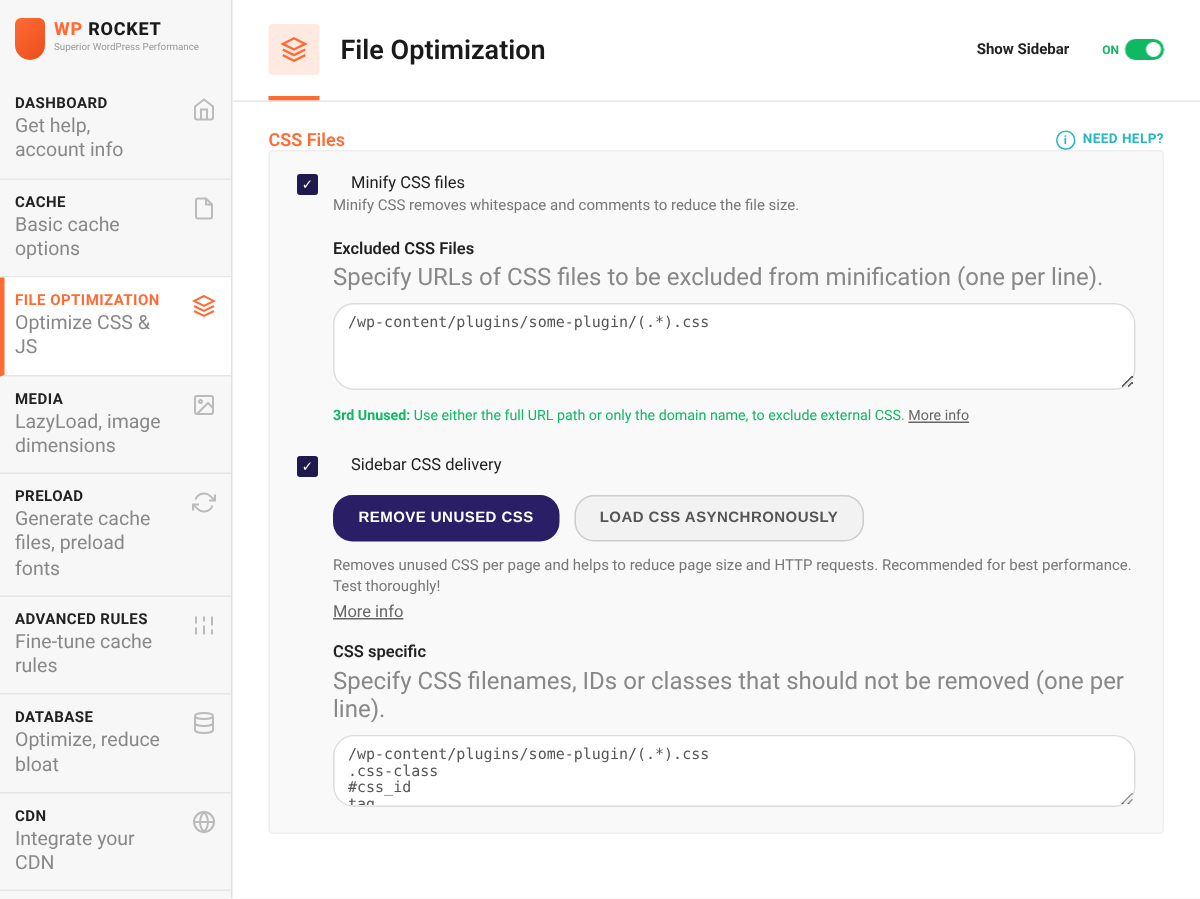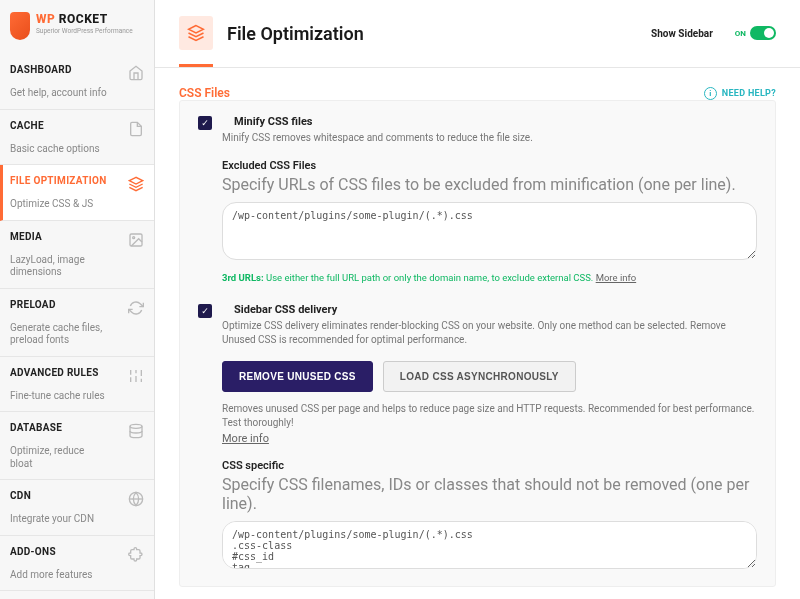--- a/index.html
+++ b/index.html
@@ -11,21 +11,21 @@
 .logo-text .brand { font-weight: 800; font-size: 12px; letter-spacing: 0.5px; }
 .logo-text .brand .wp { color: #ff6b35; }
 .logo-text .brand .rocket { color: #1a1a1a; text-align: right; }
 .logo-text .tag { font-size: 6.5px; color: #999; margin-top: 1px; }
 .nav { padding-top: 4px; }
 .nav-item { display: flex; align-items: flex-start; justify-content: space-between; padding: 10px 10px 9px; border-bottom: 1px solid #e6e6e6; cursor: pointer; gap: 14px; }
 .nav-item.active { background: #fff; border-left: 3px solid #ff6b35; padding-left: 7px; }
 .nav-item.active .nav-title { color: #ff6b35; }
 .nav-item.active .nav-icon { color: #ff6b35; }
 .nav-text .nav-title { font-weight: 700; font-size: 10px; color: #222; letter-spacing: 0.3px; }
-.nav-text .nav-sub { font-size: 10px; color: #888; margin-top: 12px; line-height: 1.25; }
+.nav-text .nav-sub { font-size: 13px; color: #888; margin-top: 2px; line-height: 1.25; }
 .nav-icon { width: 16px; height: 16px; color: #bbb; flex-shrink: 0; margin-left: 6px; margin-top: 1px; }
 .main { flex: 1; display: flex; flex-direction: column; overflow: hidden; }
 .header { display: flex; align-items: center; padding: 16px 24px 0; gap: 14px; }
 .header-icon { width: 34px; height: 34px; background: #ffe9e1; display: flex; align-items: center; justify-content: center; border-radius: 3px; color: #ff6b35; }
 .header-title { font-size: 18px; font-weight: 600; color: #1a1a1a; flex: 1; }
 .show-sidebar { font-size: 10px; font-weight: 700; color: #222; }
 .toggle { display: inline-flex; align-items: center; gap: 4px; margin-left: 8px; }
 .toggle-label { font-size: 8px; font-weight: 700; color: #0fb863; }
 .toggle-switch { width: 26px; height: 14px; background: #0fb863; border-radius: 8px; position: relative; }
 .toggle-switch::after { content: ""; position: absolute; width: 10px; height: 10px; background: #fff; border-radius: 50%; top: 2px; right: 2px; }
@@ -34,31 +34,31 @@
 .content { padding: 18px 24px; overflow-y: auto; flex: 1; }
 .section-head { display: flex; justify-content: space-between; align-items: center; }
 .section-title { color: #ff6b35; font-weight: 600; font-size: 12px; }
 .need-help { display: flex; align-items: center; gap: 5px; color: #28b6c0; font-size: 9px; font-weight: 700; letter-spacing: 0.3px; cursor: pointer; }
 .need-help-icon { width: 13px; height: 13px; border: 1.5px solid #28b6c0; border-radius: 50%; display: flex; align-items: center; justify-content: center; font-size: 8px; }
 .panel { background: #f9f9f9; border: 1px solid #eee; border-radius: 3px; padding: 14px 18px; }
 .option { display: flex; gap: 10px; margin-bottom: 18px; }
 .option:last-child { margin-bottom: 0; }
 .checkbox { width: 14px; height: 14px; background: #1f1a4d; border-radius: 2px; flex-shrink: 0; display: flex; align-items: center; justify-content: center; color: #fff; font-size: 9px; margin-top: 1px; }
 .opt-body { flex: 1; }
-.opt-title { font-weight: 700; font-size: 11px; color: #222; margin-bottom: 3px; padding-left: 12px; }
+.opt-title { font-weight: 400; font-size: 11px; color: #222; margin-bottom: 3px; padding-left: 12px; }
 .opt-desc { font-size: 10px; color: #777; line-height: 1.4; }
 .sub-label { font-size: 11px; font-weight: 600; color: #222; margin-top: 14px; margin-bottom: 3px; }
 .sub-desc { font-size: 16px; color: #888; margin-bottom: 8px; }
 .textarea { width: 100%; min-height: 58px; border: 1px solid #ddd; border-radius: 14px; background: #fff; padding: 7px 9px; font-family: ui-monospace, Menlo, Consolas, monospace; font-size: 10px; color: #555; resize: vertical; }
 .hint { font-size: 9.5px; line-height: 1.5; margin-top: 8px; }
 .hint-label { color: #0fb863; font-weight: 700; }
 .hint-text { color: #0fb863; }
 .more-info { color: #666; text-decoration: underline; cursor: pointer; }
 .btn-row { display: flex; gap: 10px; margin-top: 14px; margin-bottom: 10px; }
-.btn { padding: 9px 16px; font-size: 10px; font-weight: 700; letter-spacing: 0.3px; border: 1px solid #ccc; border-radius: 3px; background: #f2f2f2; color: #555; cursor: pointer; text-align: right; }
+.btn { padding: 9px 16px; font-size: 10px; font-weight: 700; letter-spacing: 0.3px; border: 1px solid #ccc; border-radius: 13px; background: #f2f2f2; color: #555; cursor: pointer; text-align: right; }
 .btn.primary { background: #2a1e66; color: #fff; border-color: #2a1e66; }
 .below-desc { font-size: 10px; color: #777; line-height: 1.4; margin-bottom: 2px; }
 .textarea.tall { min-height: 48px; }
 </style>
 </head>
 <body>
 
 <div class="app">
   <aside class="sidebar">
     <div class="logo">
@@ -211,32 +211,31 @@
 
         <div class="option">
           <div class="checkbox">✓</div>
           <div class="opt-body">
             <div class="opt-title">Minify CSS files</div>
             <div class="opt-desc">Minify CSS removes whitespace and comments to reduce the file size.</div>
             <div class="sub-label">Excluded CSS Files</div>
             <div class="sub-desc">Specify URLs of CSS files to be excluded from minification (one per line).</div>
             <textarea class="textarea" style="">/wp-content/plugins/some-plugin/(.*).css</textarea>
             <div class="hint">
-              <span class="hint-label">3rd URLs:</span>
+              <span class="hint-label">3rd Unused:</span>
               <span class="hint-text">Use either the full URL path or only the domain name, to exclude external CSS.</span>
               <span class="more-info">More info</span>
             </div>
           </div>
         </div>
 
         <div class="option">
           <div class="checkbox">✓</div>
           <div class="opt-body">
             <div class="opt-title">Sidebar CSS delivery</div>
-            <div class="opt-desc">Optimize CSS delivery eliminates render-blocking CSS on your website. Only one method can be selected. Remove Unused CSS is recommended for optimal performance.</div>
             <div class="btn-row">
               <button class="btn primary">REMOVE UNUSED CSS</button>
               <button class="btn">LOAD CSS ASYNCHRONOUSLY</button>
             </div>
             <div class="below-desc">Removes unused CSS per page and helps to reduce page size and HTTP requests. Recommended for best performance. Test thoroughly!</div>
             <div><span class="more-info">More info</span></div>
             <div class="sub-label">CSS specific</div>
             <div class="sub-desc">Specify CSS filenames, IDs or classes that should not be removed (one per line).</div>
             <textarea class="textarea tall" style="">/wp-content/plugins/some-plugin/(.*).css
 .css-class

